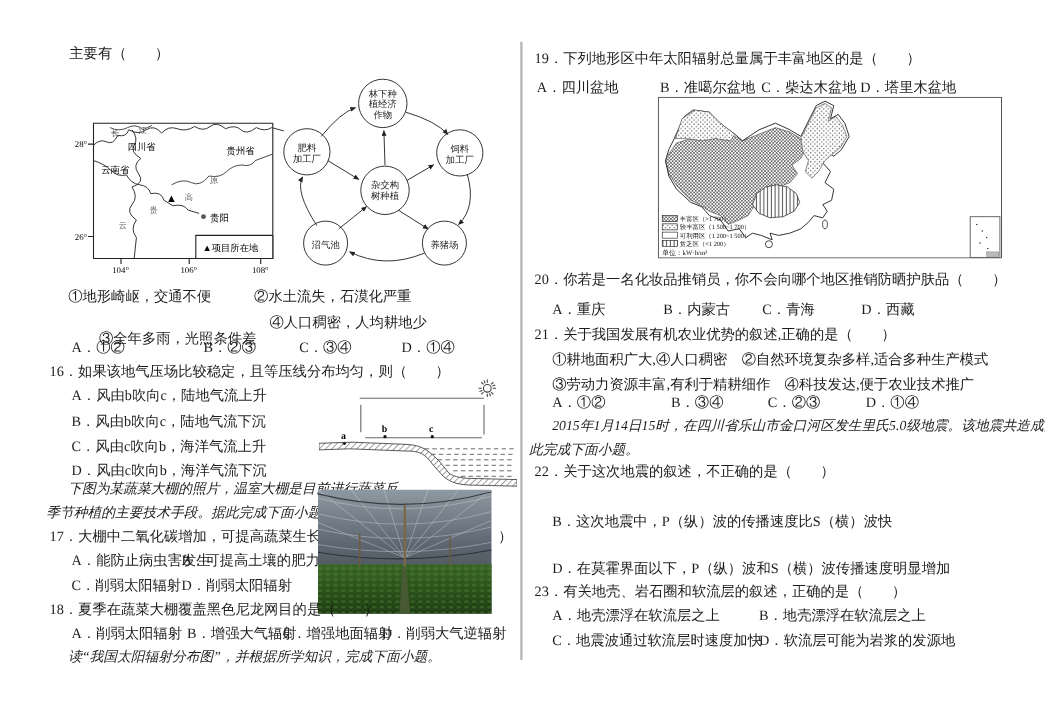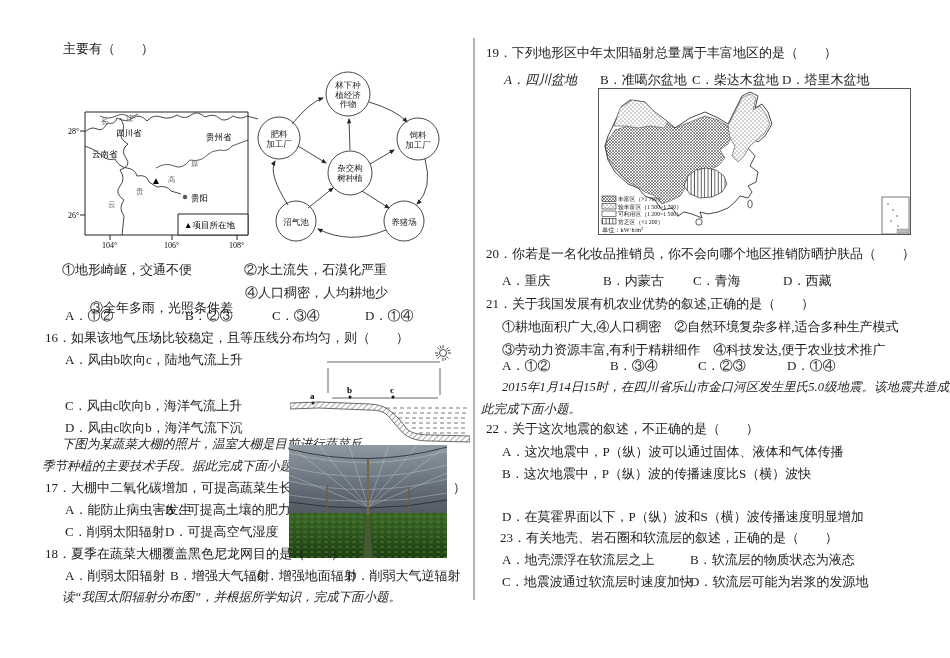--- a/index.html
+++ b/index.html
@@ -89,30 +89,31 @@
         <text x="358" y="90">加工厂</text>
         <text x="290" y="113">杂交构</text>
         <text x="290" y="123">树种植</text>
         <text x="236" y="167">沼气池</text>
         <text x="344" y="167">养猪场</text>
       </g>
     </g>
   </svg>
 
   <span class="t" style="left:62px;top:262px;">①地形崎岖，交通不便</span>
-  <span class="t" style="left:244px;top:262px;">②水土流失，石漠化严重</span>
+  <span class="t" style="left:231px;top:262px;">②水土流失，石漠化严重</span>
   <span class="t" style="left:62px;top:300px;margin-left:28px;">③全年多雨，光照条件差</span>
   <span class="t" style="left:245px;top:285px;">④人口稠密，人均耕地少</span>
   <span class="t" style="left:65px;top:308px;">A．①②</span>
   <span class="t" style="left:185px;top:308px;">B．②③</span>
   <span class="t" style="left:272px;top:308px;">C．③④</span>
   <span class="t" style="left:365px;top:308px;">D．①④</span>
 
   <span class="t" style="left:45px;top:330px;">16．如果该地气压场比较稳定，且等压线分布均匀，则（　　）</span>
   <span class="t" style="left:65px;top:352px;">A．风由b吹向c，陆地气流上升</span>
+  <span class="t" style="left:65px;top:375px;">B．风由b吹向c，陆地气流下沉</span>
   <span class="t" style="left:65px;top:398px;">C．风由c吹向b，海洋气流上升</span>
   <span class="t" style="left:65px;top:420px;">D．风由c吹向b，海洋气流下沉</span>
 
   <svg style="position:absolute;left:290px;top:340px;" width="180" height="105" viewBox="0 0 180 105">
     <defs>
       <pattern id="hatch" width="4" height="4" patternUnits="userSpaceOnUse" patternTransform="rotate(45)">
         <line x1="0" y1="0" x2="0" y2="4" stroke="#555" stroke-width="1"></line>
       </pattern>
     </defs>
     <g stroke="#444" stroke-width="1">
@@ -156,21 +157,21 @@
   </svg>
 
   <span class="t it" style="left:62px;top:437px;">下图为某蔬菜大棚的照片，温室大棚是目前进行蔬菜反</span>
   <span class="t it" style="left:42px;top:459px;">季节种植的主要技术手段。据此完成下面小题。</span>
 
   <span class="t" style="left:45px;top:480px;">17．大棚中二氧化碳增加，可提高蔬菜生长速度，原因是（</span>
   <span class="t" style="left:453px;top:480px;">）</span>
   <span class="t" style="left:65px;top:502px;">A．能防止病虫害发生</span>
   <span class="t" style="left:165px;top:502px;">B．可提高土壤的肥力</span>
   <span class="t" style="left:65px;top:524px;">C．削弱太阳辐射</span>
-  <span class="t" style="left:165px;top:524px;">D．可提高空气湿度</span>
+  <span class="t" style="left:165px;top:524px;">D．削弱太阳辐射</span>
 
   <svg class="photo" width="158" height="113" viewBox="0 0 158 113">
     <defs>
       <linearGradient id="gnet" x1="0" y1="0" x2="0" y2="1">
         <stop offset="0" stop-color="#8e99a2"></stop>
           <stop offset="0.45" stop-color="#5d6670"></stop>
           <stop offset="1" stop-color="#3a4147"></stop>
       </linearGradient>
       <linearGradient id="gveg" x1="0" y1="0" x2="0" y2="1">
         <stop offset="0" stop-color="#3c6a28"></stop>
@@ -209,21 +210,21 @@
   </svg>
 
   <span class="t" style="left:45px;top:546px;">18．夏季在蔬菜大棚覆盖黑色尼龙网目的是（　　）</span>
   <span class="t" style="left:65px;top:568px;">A．削弱太阳辐射</span>
   <span class="t" style="left:170px;top:568px;">B．增强大气辐射</span>
   <span class="t" style="left:257px;top:568px;">C．增强地面辐射</span>
   <span class="t" style="left:347px;top:568px;">D．削弱大气逆辐射</span>
   <span class="t it" style="left:62px;top:590px;">读“我国太阳辐射分布图”，并根据所学知识，完成下面小题。</span>
 
   <span class="t" style="left:486px;top:45px;">19．下列地形区中年太阳辐射总量属于丰富地区的是（　　）</span>
-  <span class="t" style="left:504px;top:72px;font-style:italic;">A．四川盆地</span>
+  <span class="t" style="left:488px;top:72px;">A．四川盆地</span>
   <span class="t" style="left:600px;top:72px;">B．准噶尔盆地</span>
   <span class="t" style="left:692px;top:72px;">C．柴达木盆地</span>
   <span class="t" style="left:782px;top:72px;">D．塔里木盆地</span>
 
   <svg style="position:absolute;left:598px;top:88px;" width="313" height="147" viewBox="0 0 313 147">
     <defs>
       <pattern id="xh" width="3" height="3" patternUnits="userSpaceOnUse">
         <path d="M0,0 L3,3 M3,0 L0,3" stroke="#333" stroke-width="0.55"></path>
       </pattern>
       <pattern id="pd" width="4" height="4" patternUnits="userSpaceOnUse">
@@ -286,22 +287,21 @@
   <span class="t" style="left:502px;top:342px;">③劳动力资源丰富,有利于精耕细作　④科技发达,便于农业技术推广</span>
   <span class="t" style="left:502px;top:358px;">A．①②</span>
   <span class="t" style="left:610px;top:358px;">B．③④</span>
   <span class="t" style="left:698px;top:358px;">C．②③</span>
   <span class="t" style="left:787px;top:358px;">D．①④</span>
 
   <span class="t it" style="left:502px;top:380px;">2015年1月14日15时，在四川省乐山市金口河区发生里氏5.0级地震。该地震共造成多人受伤。据</span>
   <span class="t it" style="left:481px;top:402px;">此完成下面小题。</span>
 
   <span class="t" style="left:486px;top:421px;">22．关于这次地震的叙述，不正确的是（　　）</span>
-  <span class="t" style="left:502px;top:444px;">A．这次地震中，P（纵）波可以通过固体、液体和气体传播</span>
   <span class="t" style="left:502px;top:466px;">B．这次地震中，P（纵）波的传播速度比S（横）波快</span>
   <span class="t" style="left:502px;top:509px;">D．在莫霍界面以下，P（纵）波和S（横）波传播速度明显增加</span>
 
-  <span class="t" style="left:486px;top:530px;margin-left:14px;">23．有关地壳、岩石圈和软流层的叙述，正确的是（　　）</span>
+  <span class="t" style="left:486px;top:530px;">23．有关地壳、岩石圈和软流层的叙述，正确的是（　　）</span>
   <span class="t" style="left:502px;top:552px;">A．地壳漂浮在软流层之上</span>
-  <span class="t" style="left:690px;top:552px;">B．软流层的物质状态为液态</span>
+  <span class="t" style="left:690px;top:552px;">B．地壳漂浮在软流层之上</span>
   <span class="t" style="left:690px;top:574px;">D．软流层可能为岩浆的发源地</span>
   <span class="t" style="left:502px;top:574px;">C．地震波通过软流层时速度加快</span>
 </div>
 
 </body></html>

